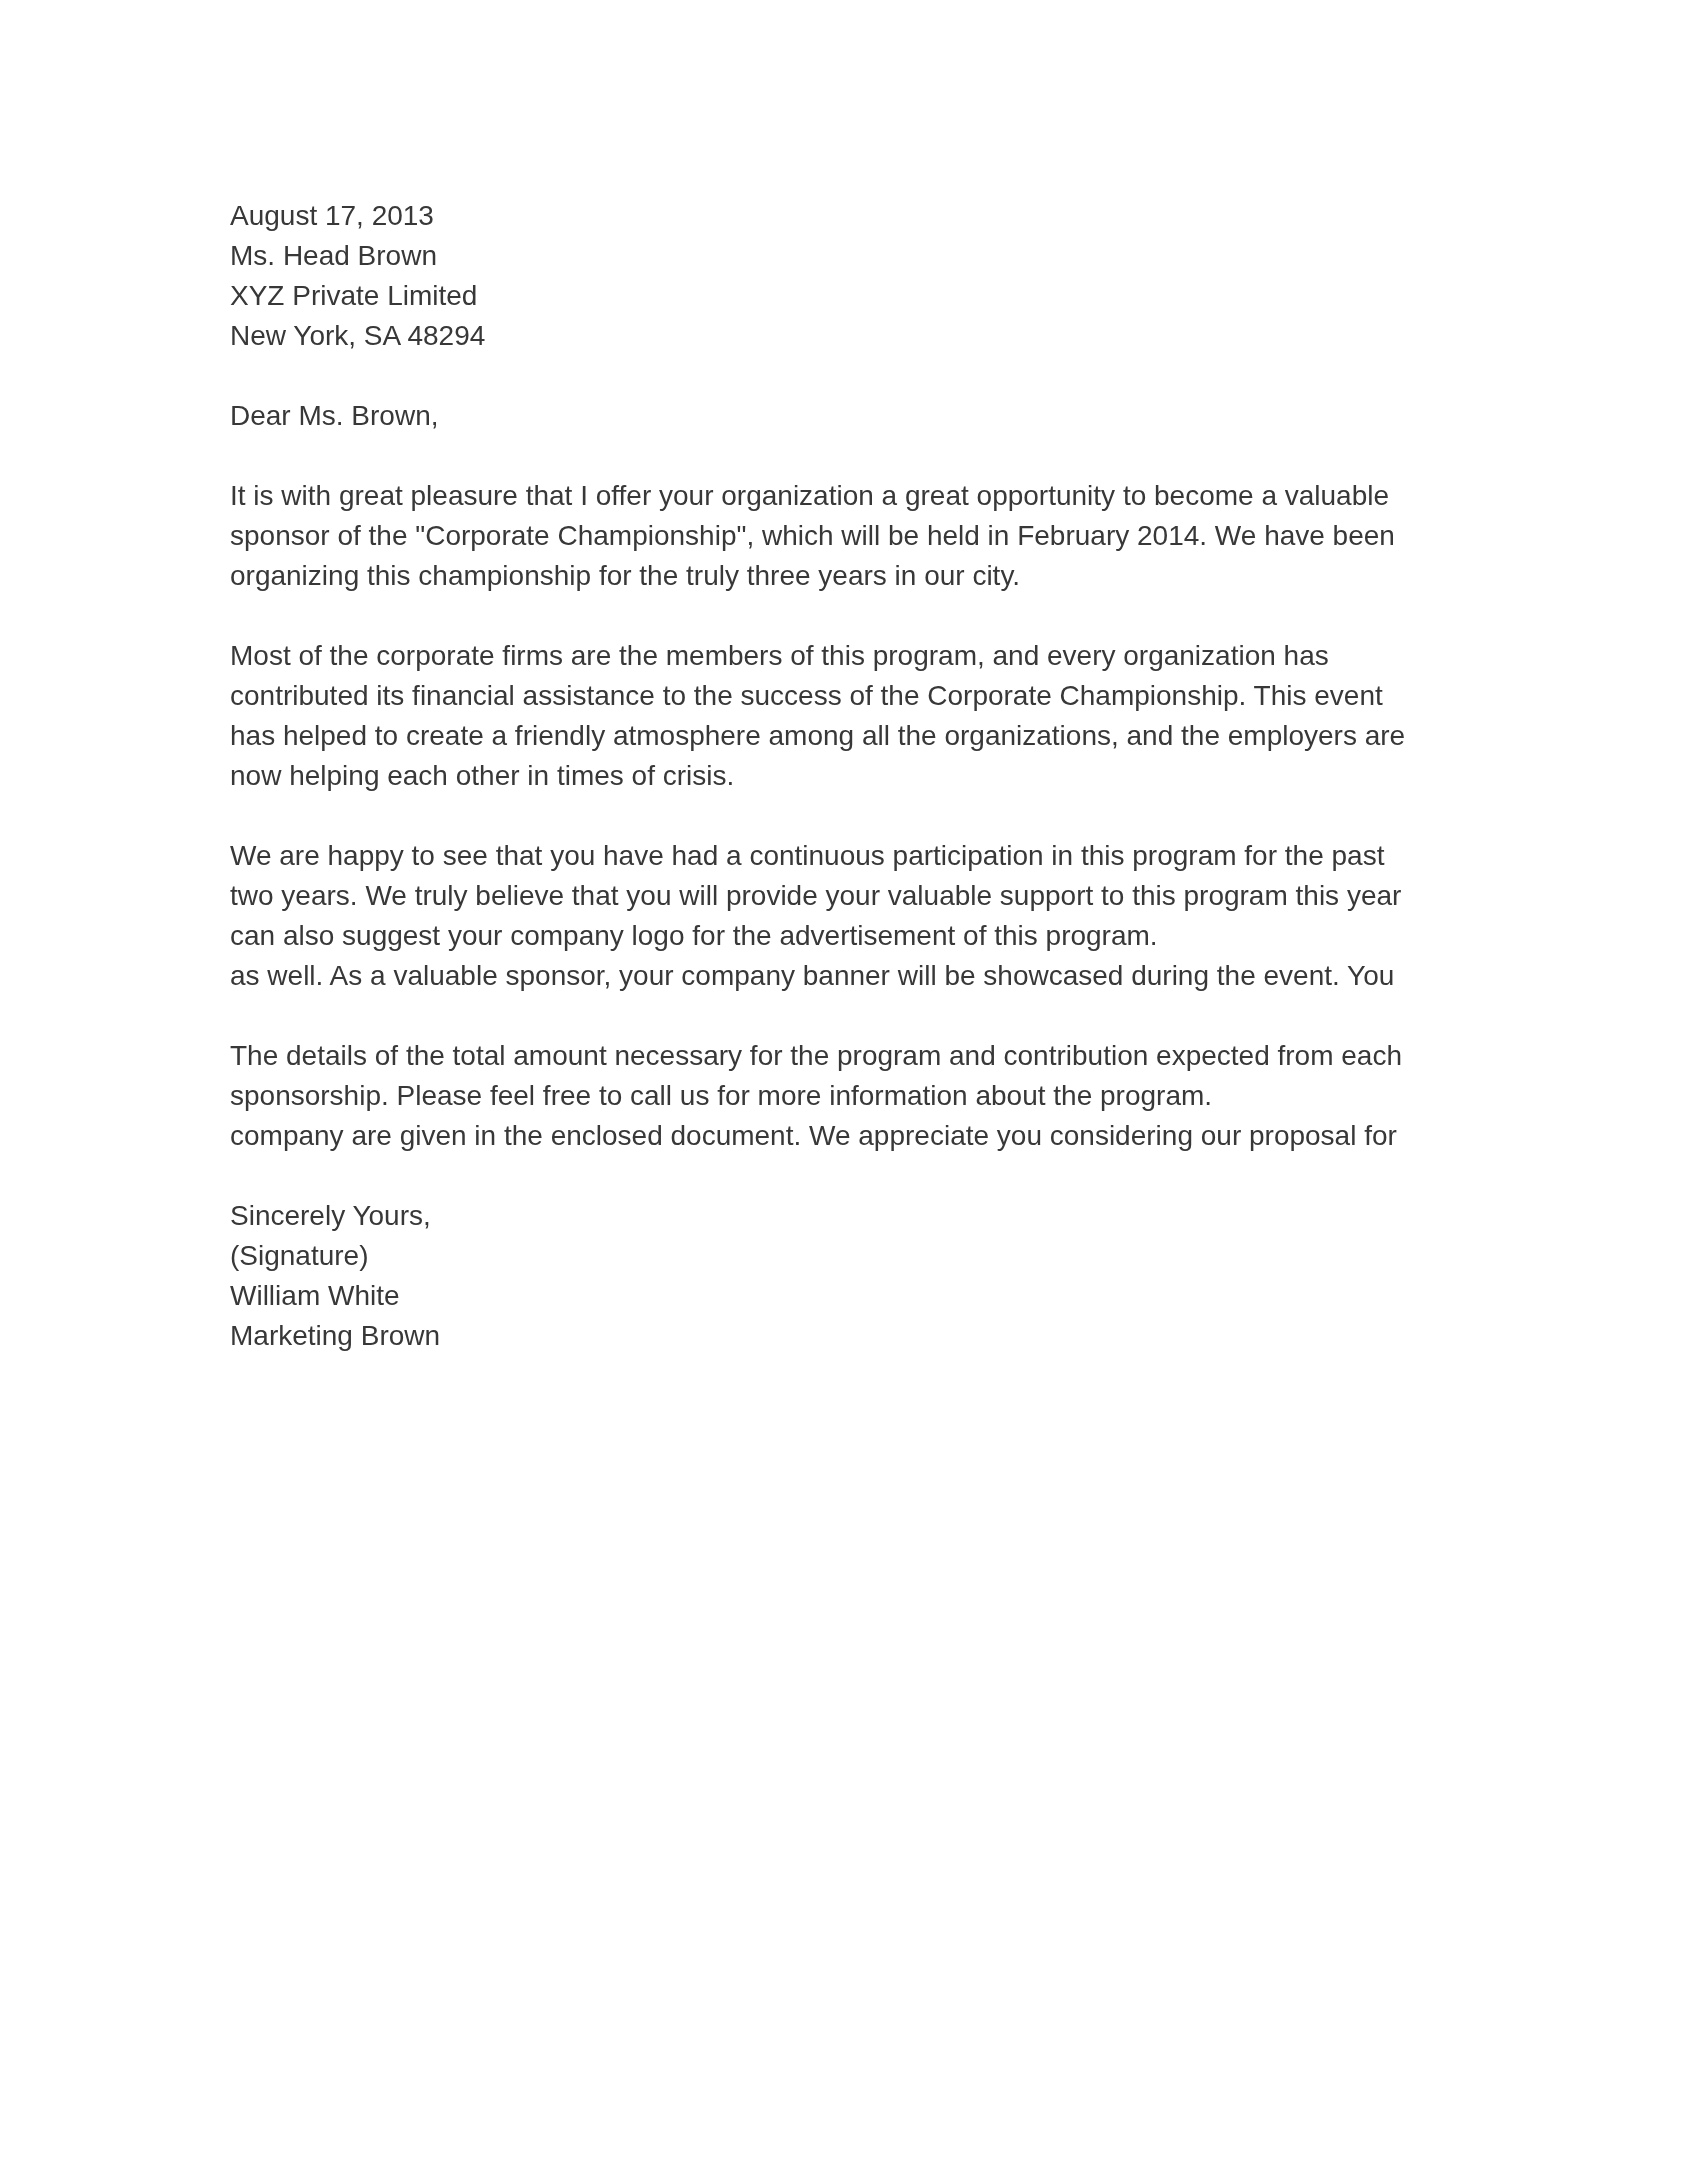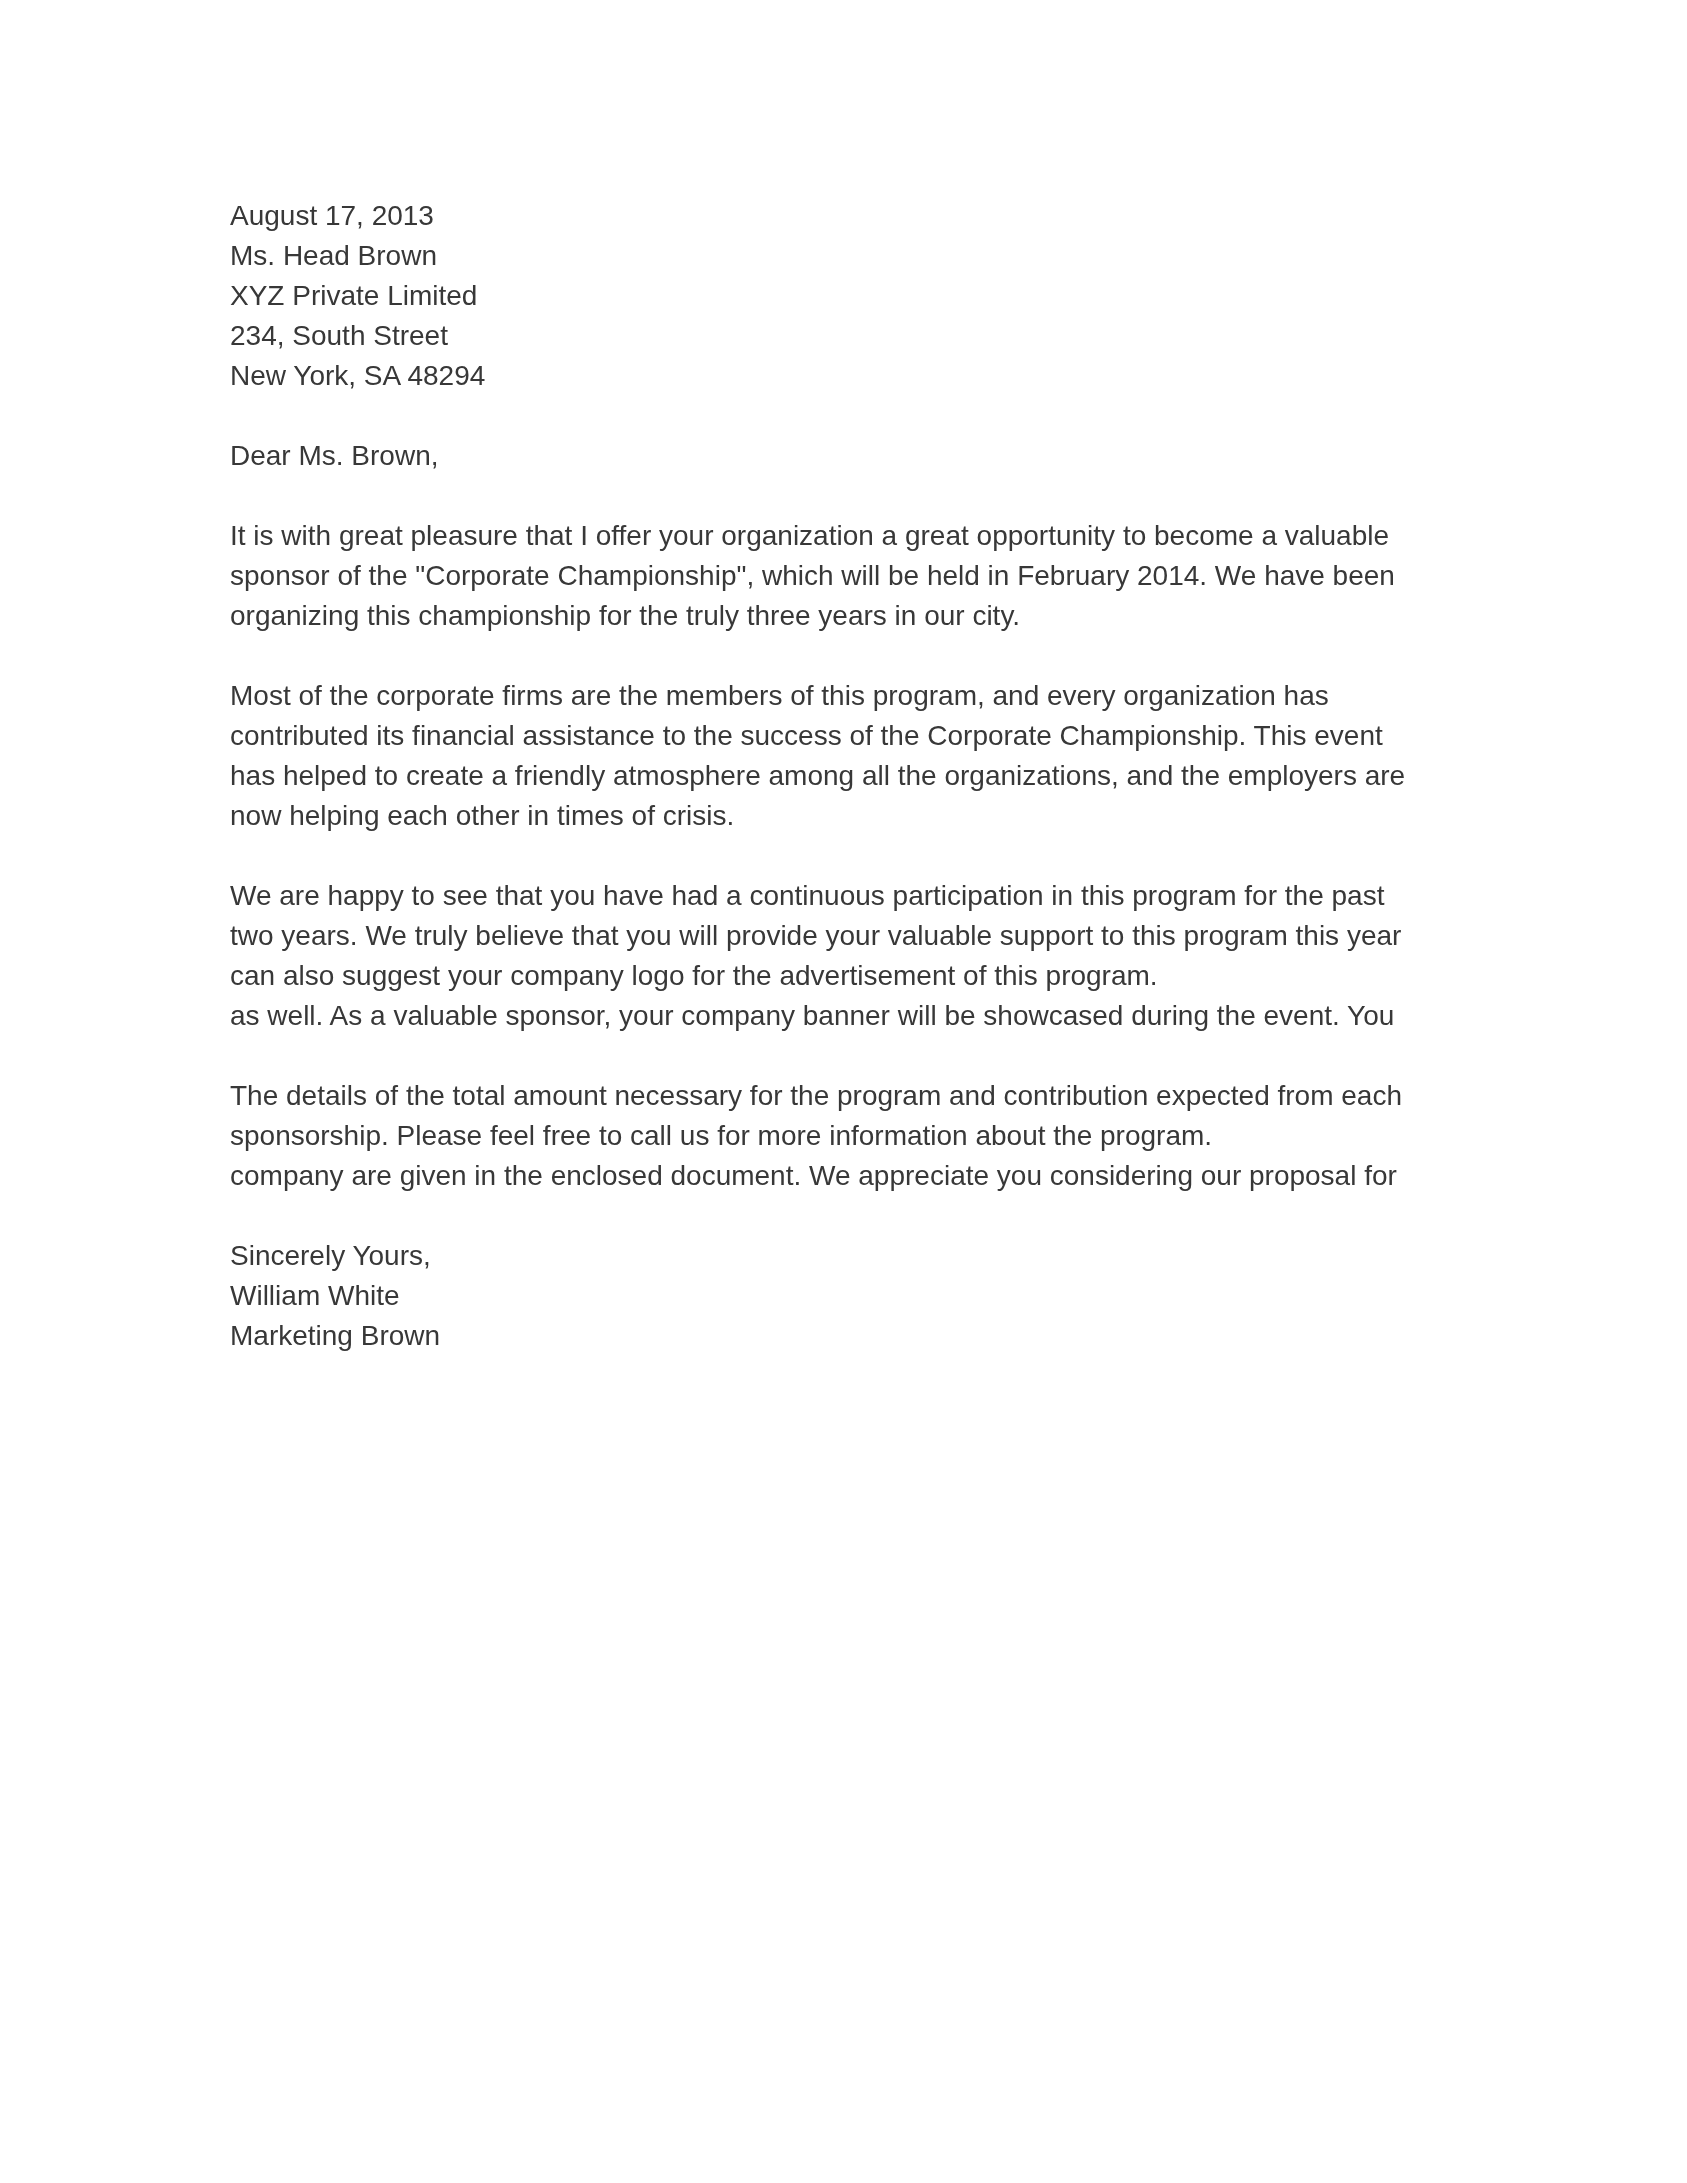--- a/index.html
+++ b/index.html
@@ -44,21 +44,20 @@
 </head>
 <body>
 
 <div class="page">
   <div class="letter">
 
     <div class="block">
       <span class="line">August 17, 2013</span>
       <span class="line">Ms. Head Brown</span>
       <span class="line">XYZ Private Limited</span>
-      <span class="line">234, South Street</span>
       <span class="line">New York, SA 48294</span>
     </div>
 
     <div class="block">
       <span class="line">Dear Ms. Brown,</span>
     </div>
 
     <div class="block">
       <span class="line">It is with great pleasure that I offer your organization a great opportunity to become a valuable</span>
       <span class="line">sponsor of the "Corporate Championship", which will be held in February 2014. We have been</span>
@@ -80,19 +79,20 @@
     </div>
 
     <div class="block">
       <span class="line">The details of the total amount necessary for the program and contribution expected from each</span>
       <span class="line">sponsorship. Please feel free to call us for more information about the program.</span>
       <span class="line">company are given in the enclosed document. We appreciate you considering our proposal for</span>
     </div>
 
     <div class="block">
       <span class="line">Sincerely Yours,</span>
+      <span class="line">(Signature)</span>
       <span class="line">William White</span>
       <span class="line">Marketing Brown</span>
     </div>
 
   </div>
 </div>
 
 
 </body></html>

